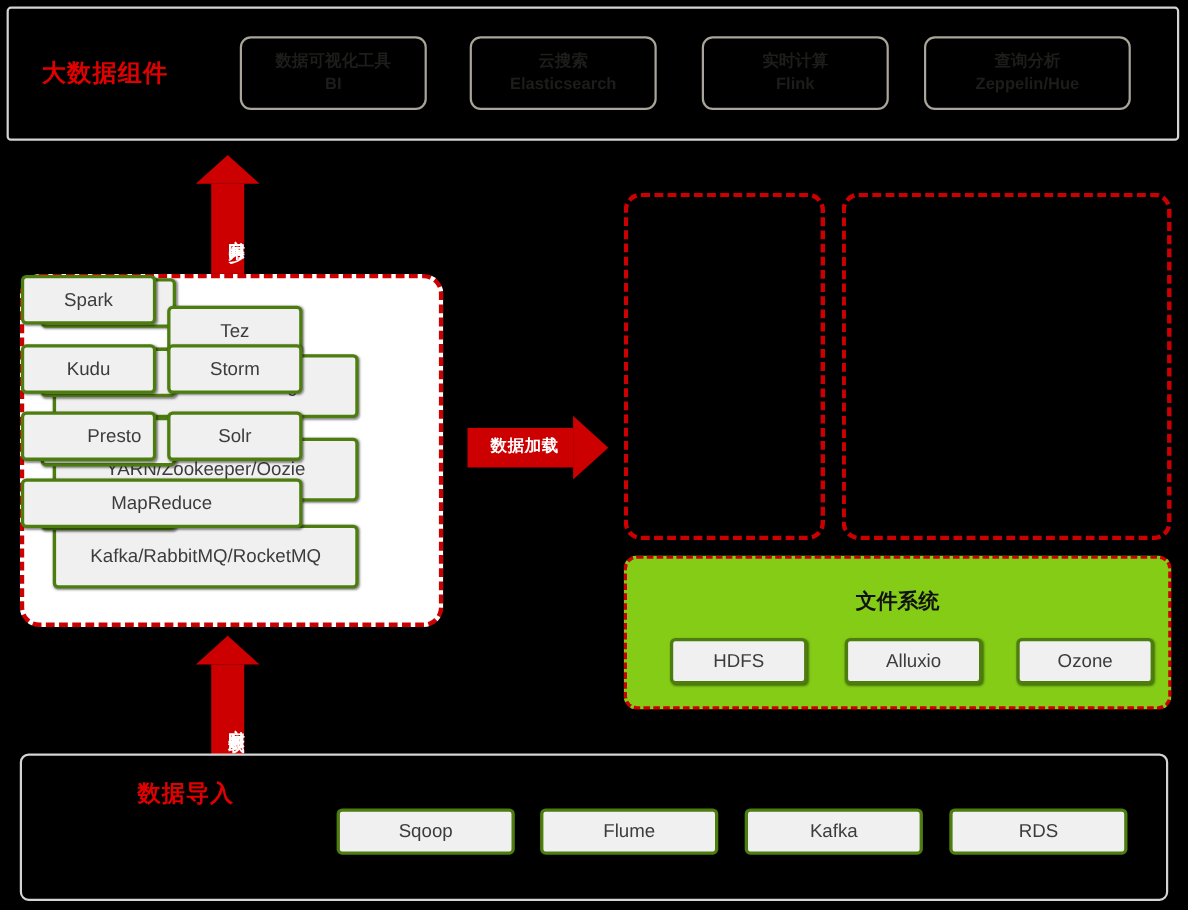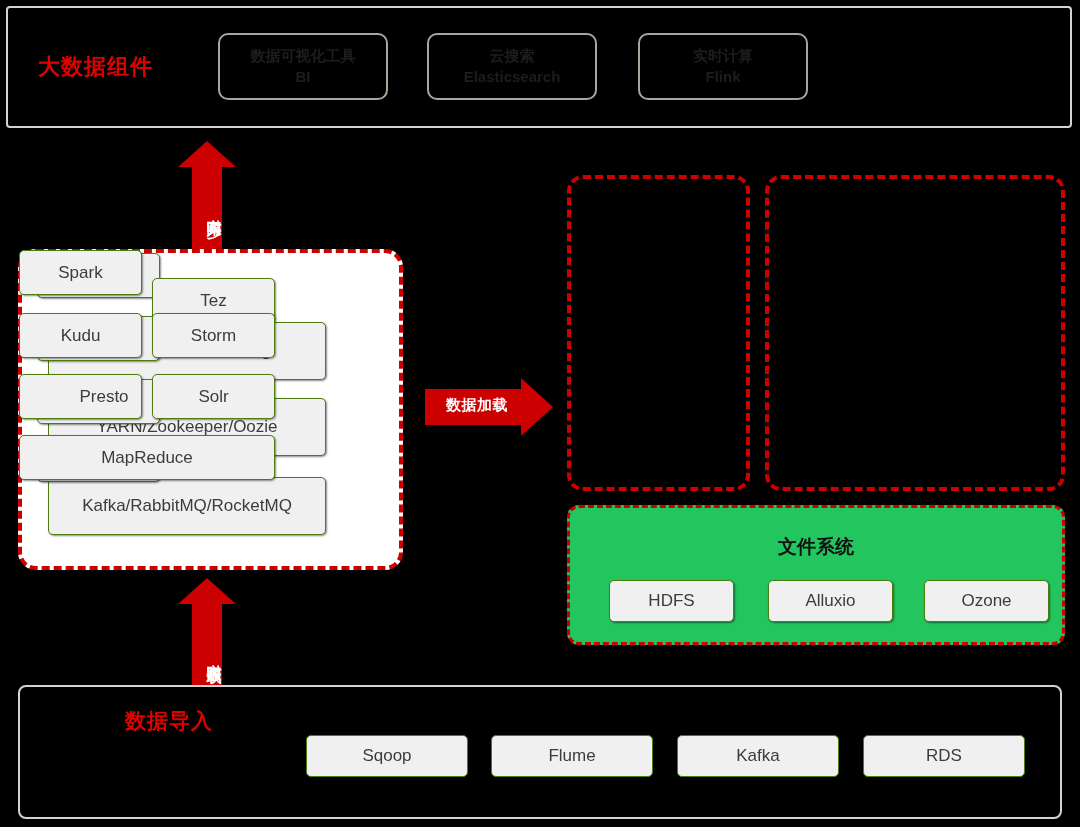--- a/index.html
+++ b/index.html
@@ -15,21 +15,21 @@
     width: 1080px;
     height: 827px;
     background: #000000;
     overflow: hidden;
   }
 
   
   .tile {
     position: absolute;
     background: #f0f0f0;
-    border: 1px solid #4d7c0f;
+    border: 3px solid #4d7c0f;
     border-radius: 5px;
     box-shadow: 1px 1px 2px rgba(0,0,0,0.45);
     color: #3c3c3c;
     font-size: 17px;
     display: flex;
     align-items: center;
     justify-content: center;
     text-align: center;
     box-sizing: border-box;
     line-height: 1.15;
@@ -132,21 +132,21 @@
   }
   .compute-col-a { left: 19px; }
   .compute-col-b { left: 152px; }
   .compute-wide  { left: 19px; width: 256px; }
 
   
   #fs-panel {
     position: absolute;
     left: 567px; top: 505px;
     width: 498px; height: 140px;
-    background: #22c55e;
+    background: #84cc16;
     border: 3px dashed #cc0000;
     border-radius: 12px;
     box-sizing: border-box;
   }
   #fs-title {
     position: absolute;
     left: 0; right: 0; top: 26px;
     text-align: center;
     font-size: 19px;
     font-weight: bold;
@@ -293,20 +293,24 @@
       <div class="cn">数据可视化工具</div>
       <div class="en">BI</div>
     </div>
     <div class="top-chip" style="left: 427px; width: 170px;">
       <div class="cn">云搜索</div>
       <div class="en">Elasticsearch</div>
     </div>
     <div class="top-chip" style="left: 638px; width: 170px;">
       <div class="cn">实时计算</div>
       <div class="en">Flink</div>
+    </div>
+    <div class="top-chip" style="left: 840px; width: 188px;">
+      <div class="cn">查询分析</div>
+      <div class="en">Zeppelin/Hue</div>
     </div>
     <div class="tile stream-tile" style="top: 322px;">Flink/Spark Streaming</div>
     <div class="tile stream-tile" style="top: 398px;">YARN/Zookeeper/Oozie</div>
     <div class="tile stream-tile" style="top: 477px;">Kafka/RabbitMQ/RocketMQ</div>
     <div class="tile storage-tile" style="top: 253px;">Hive</div>
     <div class="tile storage-tile" style="top: 316px;">Hudi</div>
     <div class="tile storage-tile" style="top: 379px;">Hbase</div>
     <div class="tile storage-tile" style="top: 437px;">Redis</div>
     <div class="tile compute-tile compute-col-a" style="top: 250px;">Spark</div>
     <div class="tile compute-tile compute-col-b" style="top: 250px; margin-top: 28px;">Tez</div>

